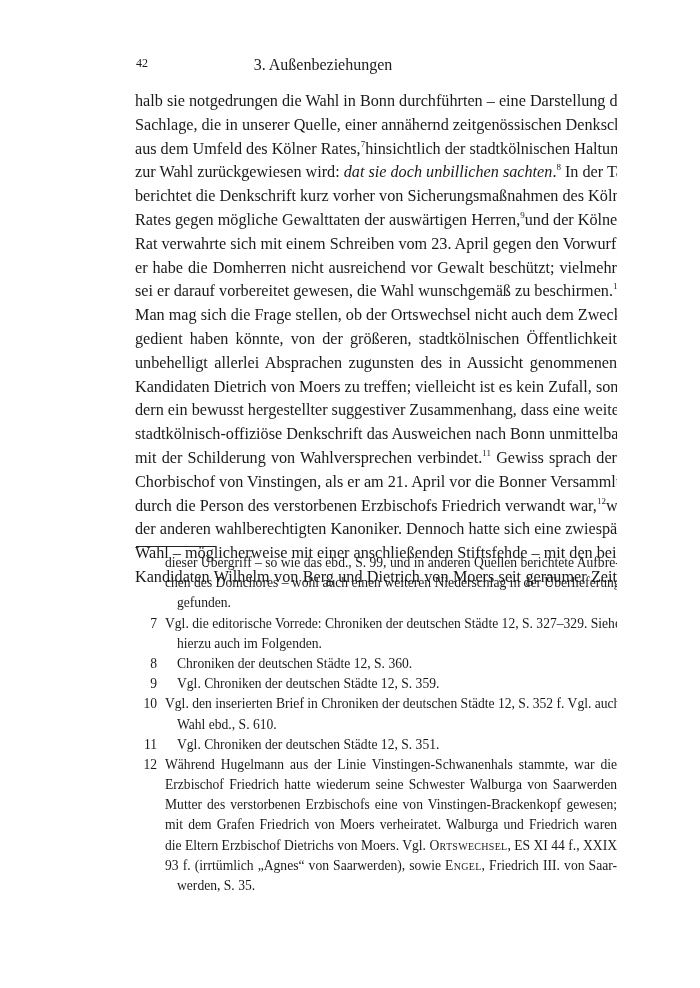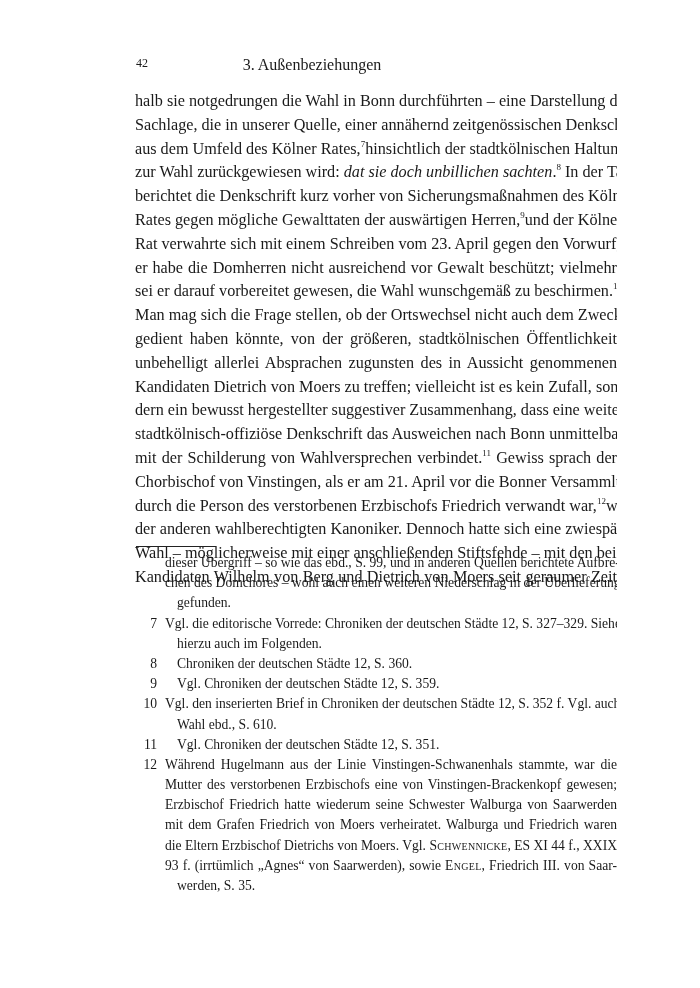--- a/index.html
+++ b/index.html
@@ -1,21 +1,21 @@
 <!DOCTYPE html>
 <html><head>
 <meta charset="utf-8">
 <style>
   html, body { margin:0; padding:0; }
   body {
     width:700px; height:988px; background:#ffffff; position:relative; overflow:hidden;
     font-family:"Liberation Serif","DejaVu Serif",serif; color:#1a1a1a;
   }
   .page-number { position:absolute; left:136px; top:56px; font-size:12px; }
-  .running-head { position:absolute; left:1px; width:592px; top:56px; text-align:center; font-size:16px; padding-left:30px; box-sizing:border-box; }
+  .running-head { position:absolute; left:12px; width:592px; top:56px; text-align:center; font-size:16px; padding-left:30px; box-sizing:border-box; }
   .body-text { position:absolute; left:135px; top:90px; width:482px; }
   .body-line {
     font-size:16.2px; line-height:23.8px; height:23.8px; white-space:nowrap;
     text-align:justify; text-align-last:justify; overflow:hidden;
   }
   .body-line.last { text-align-last:justify; }
   sup { font-size:9px; vertical-align:7px; line-height:0; }
   .fn-rule { position:absolute; left:136px; top:546px; width:80px; border-top:1px solid #222; }
   .footnotes { position:absolute; left:135px; top:553px; width:482px; }
   .fn { position:relative; padding-left:30px; font-size:13.6px; line-height:20.2px; }
@@ -81,20 +81,20 @@
     <div class="fn-line">Vgl. den inserierten Brief in Chroniken der deutschen Städte 12, S. 352 f. Vgl. auch</div>
     <div class="fn-line end">Wahl ebd., S. 610.</div>
   </div>
   <div class="fn">
     <span class="fn-num">11</span>
     <div class="fn-line end">Vgl. Chroniken der deutschen Städte 12, S. 351.</div>
   </div>
   <div class="fn">
     <span class="fn-num">12</span>
     <div class="fn-line">Während Hugelmann aus der Linie Vinstingen-Schwanenhals stammte, war die</div>
+    <div class="fn-line">Erzbischof Friedrich hatte wiederum seine Schwester Walburga von Saarwerden</div>
     <div class="fn-line">Mutter des verstorbenen Erzbischofs eine von Vinstingen-Brackenkopf gewesen;</div>
-    <div class="fn-line">Erzbischof Friedrich hatte wiederum seine Schwester Walburga von Saarwerden</div>
     <div class="fn-line">mit dem Grafen Friedrich von Moers verheiratet. Walburga und Friedrich waren</div>
-    <div class="fn-line"><span>die Eltern Erzbischof Dietrichs von Moers. Vgl. </span><span class="sc">Schwennicke</span><span>, ES XI 44 f., XXIX</span></div>
+    <div class="fn-line"><span>die Eltern Erzbischof Dietrichs von Moers. Vgl. </span><span class="sc">Ortswechsel</span><span>, ES XI 44 f., XXIX</span></div>
     <div class="fn-line"><span>93 f. (irrtümlich „Agnes“ von Saarwerden), sowie </span><span class="sc">Engel</span><span>, Friedrich III. von Saar-</span></div>
     <div class="fn-line end">werden, S. 35.</div>
   </div>
 </div>
 
 </body></html>

